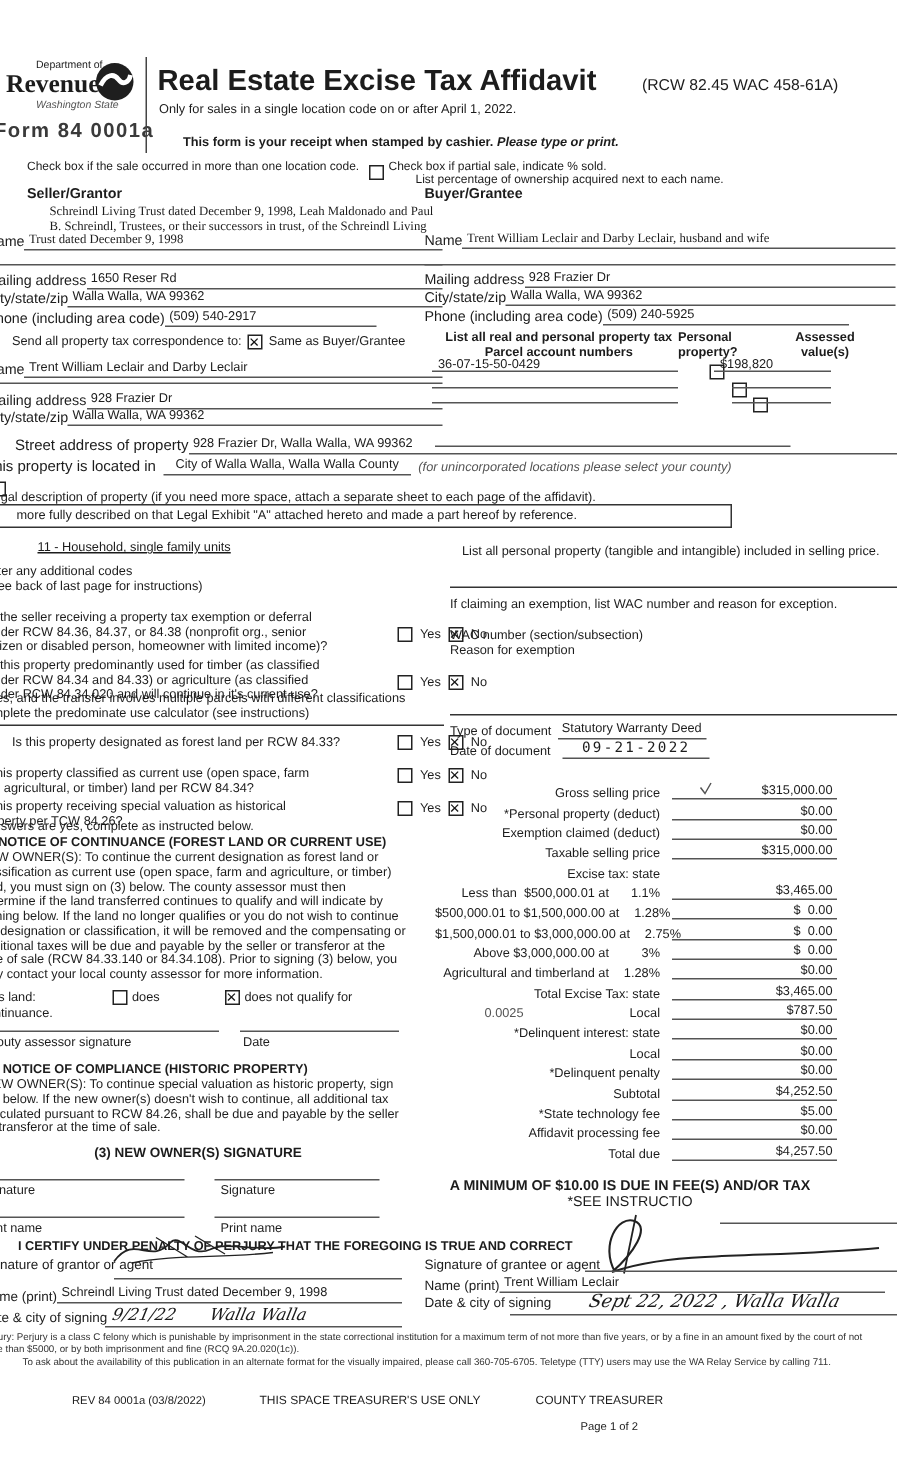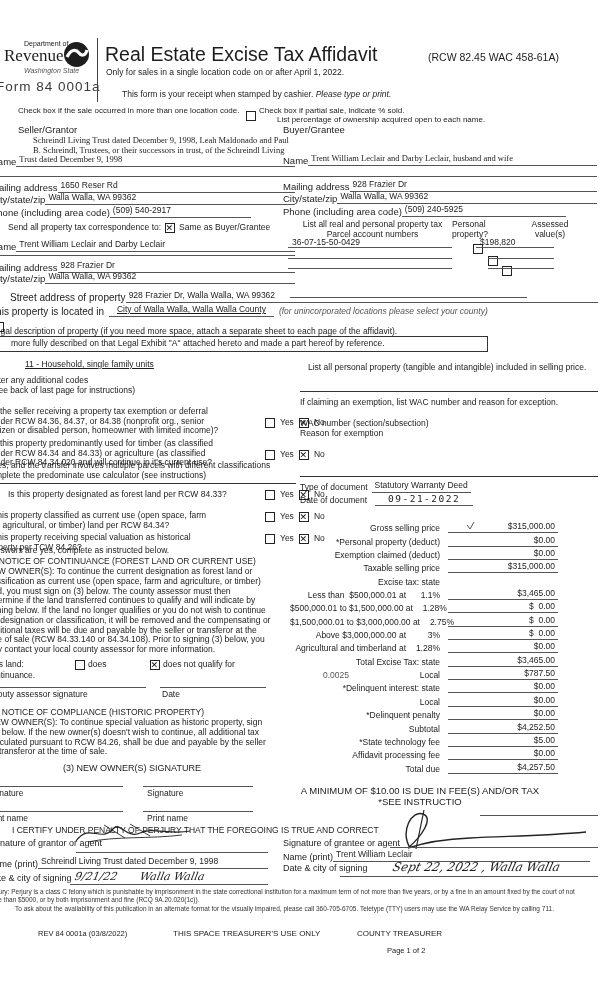--- a/index.html
+++ b/index.html
@@ -1,19 +1,19 @@
 <!DOCTYPE html>
 <html><head>
 <meta charset="utf-8">
 <style>
   html,body{margin:0;padding:0;background:#fff;}
   .page{position:relative;width:600px;height:988px;background:#fff;overflow:hidden;
         font-family:"Liberation Sans",sans-serif;color:#1c1c1c;}
   .abs{position:absolute;}
-  .b{font-weight:normal;}
+  .b{font-weight:bold;}
   .i{font-style:italic;}
   .serif{font-family:"Liberation Serif",serif;}
   .mono{font-family:"DejaVu Sans Mono",monospace;}
   .f7{font-size:7px;} .f8{font-size:8px;} .f85{font-size:8.5px;line-height:1.15;}
   .f9{font-size:9px;} .f95{font-size:9.5px;} .f10{font-size:10px;}
   .tiny{font-size:6.5px;line-height:1.25;color:#333;}
   .gray{color:#555;}
   .pre{white-space:pre-line;}
   .line{border-bottom:1px solid #555;height:0;}
   .hr{border-bottom:1px solid #333;height:0;}
@@ -56,21 +56,21 @@
   <div class="abs" style="left:97px;top:38px;height:64px;border-left:1px solid #444;"></div>
 
   <div class="abs b" style="left:105px;top:43px;font-size:19.5px;">Real Estate Excise Tax Affidavit</div>
   <div class="abs" style="left:428px;top:51px;font-size:10.5px;">(RCW 82.45 WAC 458-61A)</div>
   <div class="abs f85" style="left:106px;top:68px;">Only for sales in a single location code on or after April 1, 2022.</div>
   <div class="abs f85 b" style="left:106px;top:90px;margin-left:16px;"><span>This form is your receipt when stamped by cashier. </span><span class="i">Please type or print.</span></div>
 
   <div class="abs f8" style="left:18px;top:106px;">Check box if the sale occurred in more than one location code.</div>
   <span class="cb abs" style="left:246px;top:106px;"></span>
   <div class="abs f8" style="left:259px;top:106px;">Check box if partial sale, indicate % sold.</div>
-  <div class="abs f8" style="left:277px;top:115px;">List percentage of ownership acquired open to each name.</div>
+  <div class="abs f8" style="left:277px;top:115px;">List percentage of ownership acquired next to each name.</div>
 
   
   <div class="abs b f95" style="left:18px;top:124px;">Seller/Grantor</div>
   <div class="abs b f95" style="left:283px;top:124px;">Buyer/Grantee</div>
 
   <div class="abs serif f85" style="left:33px;top:136px;">Schreindl Living Trust dated December 9, 1998, Leah Maldonado and Paul</div>
   <div class="abs serif f85" style="left:33px;top:146px;">B. Schreindl, Trustees, or their successors in trust, of the Schreindl Living</div>
   <div class="abs row" style="left:-9px;top:155px;width:304px;">
     <span class="f95">Name</span>
     <span class="fill serif f85">Trust dated December 9, 1998</span>
@@ -153,21 +153,21 @@
 
   <div class="abs line" style="left:290px;top:297px;width:237px;"></div>
 
   
   <div class="abs row" style="left:10px;top:291px;width:588px;">
     <span class="f10">Street address of property</span>
     <span class="fill f85">928 Frazier Dr, Walla Walla, WA 99362</span>
   </div>
   <div class="abs row" style="left:-10px;top:305px;">
     <span class="f10">This property is located in</span>
-    <span class="fillw f85" style="margin-left:5px;padding:0 8px 1px 8px;text-decoration:underline;">City of Walla Walla, Walla Walla County</span>
+    <span class="fillw f85" style="margin-left:5px;padding:0 8px 1px 8px;">City of Walla Walla, Walla Walla County</span>
     <span class="f85 i gray" style="margin-left:5px;">(for unincorporated locations please select your county)</span>
   </div>
   <div class="abs" style="left:-6px;top:317px;">
     <span class="cb"></span>
   </div>
   <div class="abs f85" style="left:-9px;top:327px;">Legal description of property (if you need more space, attach a separate sheet to each page of the affidavit).</div>
   <div class="abs legalbox" style="left:-16px;top:336px;width:502px;height:14px;">
     <span class="f85" style="position:absolute;left:26px;top:2px;white-space:nowrap;">more fully described on that Legal Exhibit "A" attached hereto and made a part hereof by reference.</span>
   </div>
 
@@ -462,18 +462,18 @@
   </div>
   <div class="abs f9" style="left:283px;top:863px;">Date &amp; city of signing</div>
   <span class="abs hand" style="left:393px;top:860px;transform:skewX(-14deg);font-size:12px;">Sept 22, 2022 , Walla Walla</span>
   <div class="abs line" style="left:340px;top:876px;width:258px;"></div>
 
   
   <div class="abs tiny pre" style="left:-13px;top:888px;width:640px;">Perjury: Perjury is a class C felony which is punishable by imprisonment in the state correctional institution for a maximum term of not more than five years, or by a fine in an amount fixed by the court of not
 more than $5000, or by both imprisonment and fine (RCQ 9A.20.020(1c)).</div>
   <div class="abs tiny" style="left:15px;top:905px;width:580px;">To ask about the availability of this publication in an alternate format for the visually impaired, please call 360-705-6705. Teletype (TTY) users may use the WA Relay Service by calling 711.</div>
 
-  <div class="abs" style="left:38px;top:929px;font-size:7.5px;">REV 84 0001a (03/8/2022)</div>
+  <div class="abs" style="left:48px;top:929px;font-size:7.5px;">REV 84 0001a (03/8/2022)</div>
   <div class="abs f8" style="left:173px;top:929px;">THIS SPACE TREASURER'S USE ONLY</div>
   <div class="abs f8" style="left:357px;top:929px;">COUNTY TREASURER</div>
   <div class="abs" style="left:387px;top:946px;font-size:7.5px;">Page 1 of 2</div>
 
 </div>
 
 </body></html>

